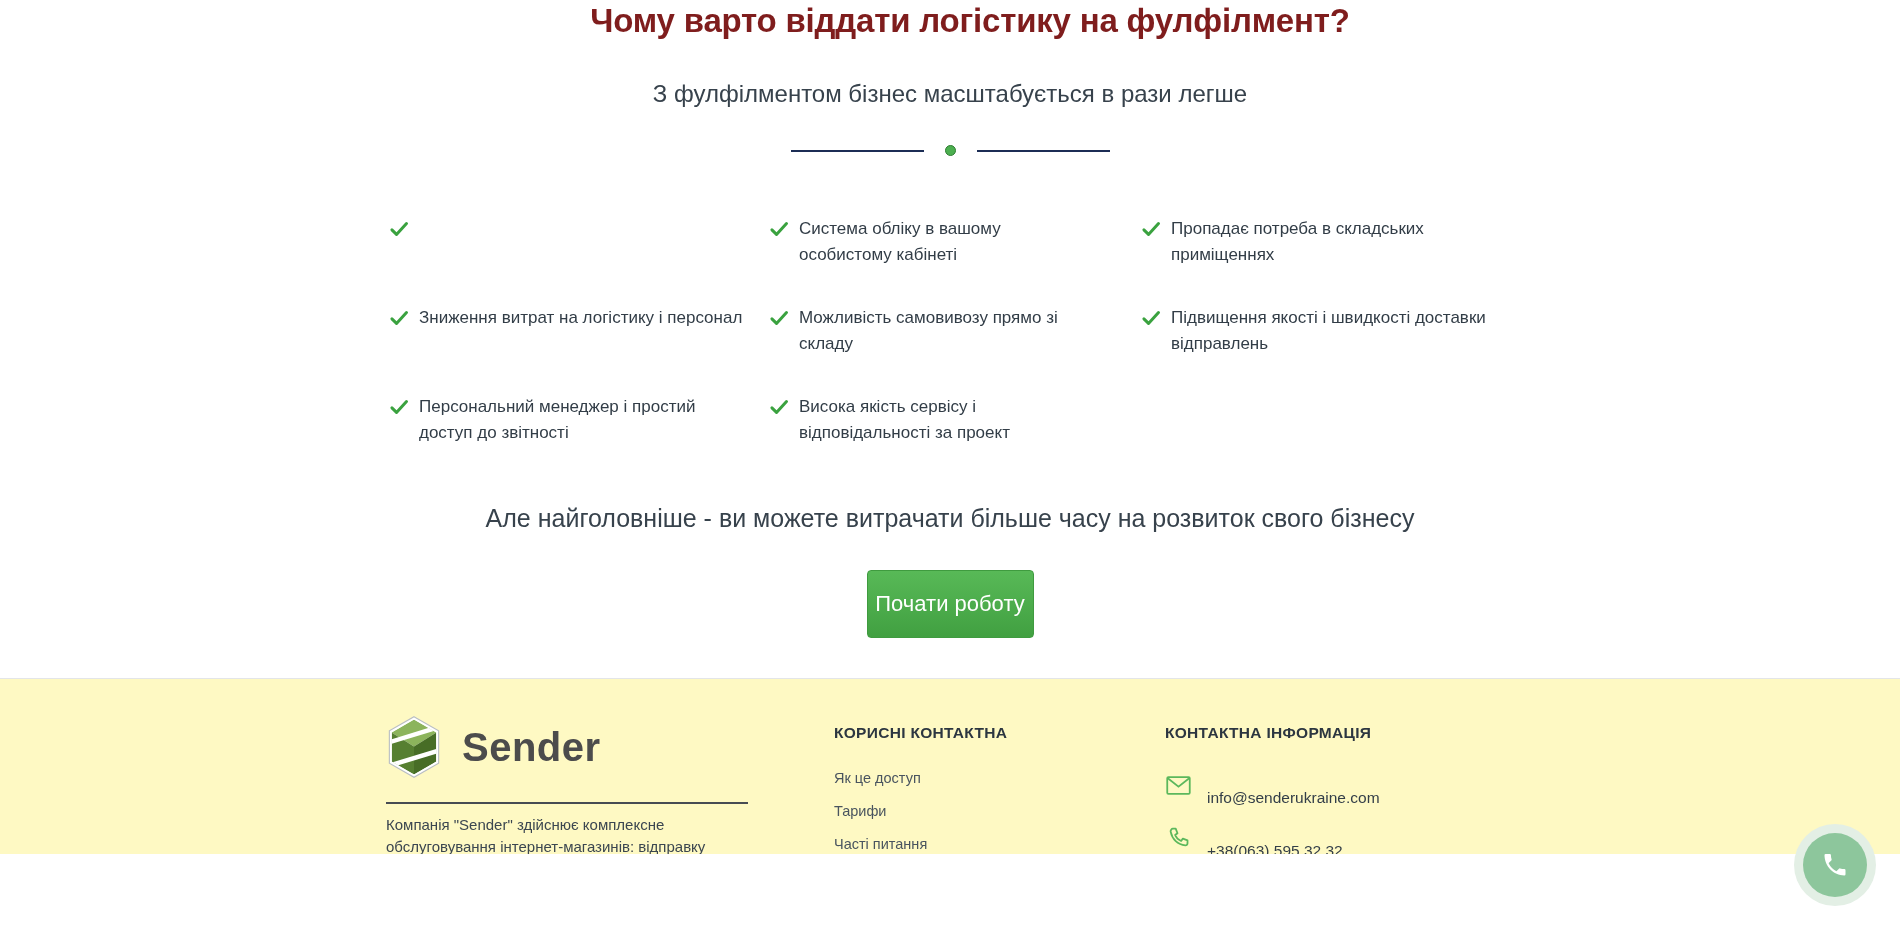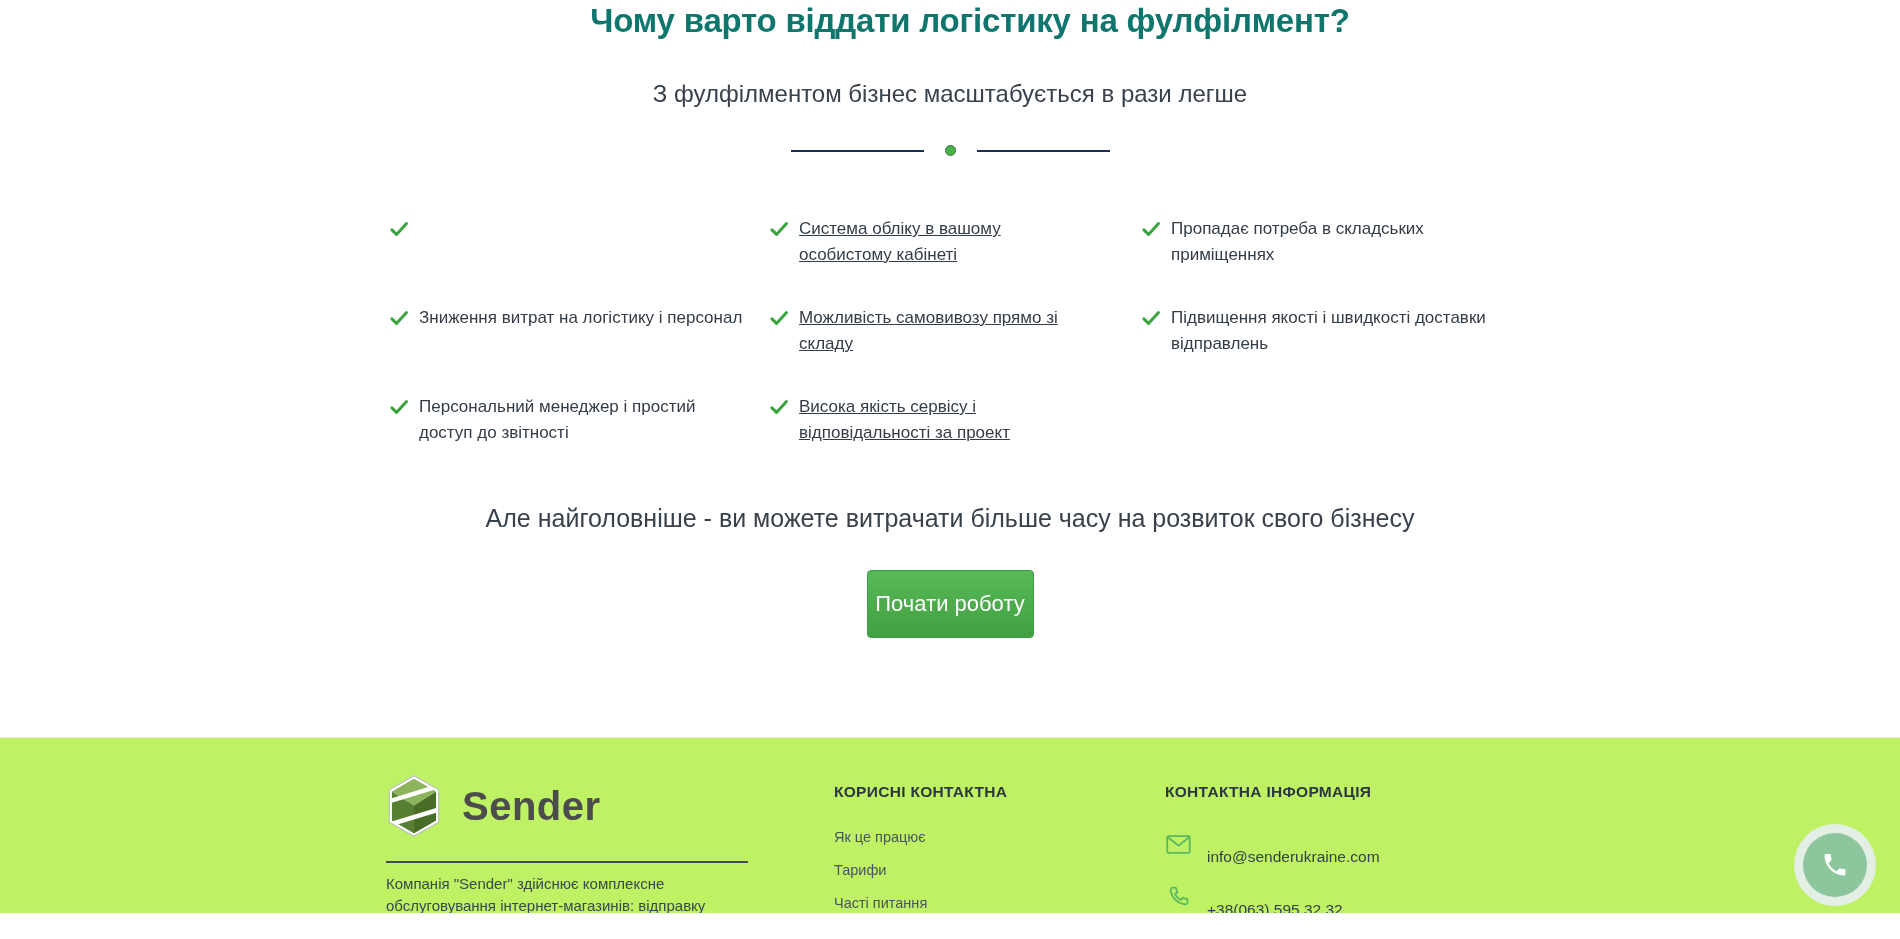--- a/index.html
+++ b/index.html
@@ -1,47 +1,47 @@
 <!DOCTYPE html>
 <html lang="uk"><head>
 <meta charset="utf-8">
 <style>
   * { margin:0; padding:0; box-sizing:border-box; }
   html,body { width:1900px; height:939px; overflow:hidden; background:#ffffff;
               font-family:"Liberation Sans", sans-serif; color:#37424c; }
 
   
   .hero { text-align:center; padding-top:2px; }
-  .hero h2 { font-size:33px; font-weight:700; color:#0f766e; letter-spacing:-0.2px;margin-left:40px; }
+  .hero h2 { font-size:33px; font-weight:700; color:#7f1d1d; letter-spacing:-0.2px;margin-left:40px; }
   .subtitle { font-size:24px; font-weight:400; color:#37424c; margin-top:40px; }
 
   .divider { margin-top:37px; display:flex; align-items:center; justify-content:center; gap:21px; }
   .d-line { width:133px; height:2px; background:#1c2d55; }
   .d-dot  { width:11px; height:11px; border-radius:50%; background:#4caf50; border:1px solid #2e7d32; }
 
   .features { width:1122px; margin:60px auto 0; display:grid;
               grid-template-columns:380px 372px 370px; row-gap:37px;
               text-align:left; }
   .feature { display:flex; align-items:flex-start; }
   .check { width:20px; height:20px; flex:0 0 20px; margin-top:3px; }
   .ftext { font-size:17px; line-height:26px; color:#323d47; margin-left:10px; }
   .features .feature:nth-child(3n+1) .ftext { max-width:325px; }
-  .features .feature:nth-child(3n+2) .ftext { max-width:292px;text-decoration:underline; }
+  .features .feature:nth-child(3n+2) .ftext { max-width:292px; }
   .features .feature:nth-child(3n)   .ftext { max-width:336px; }
 
   .closing { font-size:25px; font-weight:400; color:#37424c; margin-top:58px; }
 
   .cta { display:inline-block; margin-top:37px; width:167px; height:68px;
          background:linear-gradient(#58b957,#41a041); border:1px solid #3f9b3f;
          border-radius:4px; color:#fff; font-size:22px; font-weight:400;
          font-family:"Liberation Sans", sans-serif; cursor:pointer; }
 
   
-  footer { position:absolute; left:0; top:737px; width:1900px; height:176px;
-           background:#bef264; border-top:1px solid #e3e5e8; overflow:hidden; }
+  footer { position:absolute; left:0; top:678px; width:1900px; height:176px;
+           background:#fef9c3; border-top:1px solid #e3e5e8; overflow:hidden; }
   .f-inner { position:relative; width:1128px; height:238px; margin:0 auto; }
 
   .f-left { position:absolute; left:0; top:37px; width:362px; }
   .logo { display:flex; align-items:center; text-decoration:none; cursor:pointer; }
   .logo svg { width:56px; height:62px; }
   .logo-text { font-size:40px; font-weight:700; color:#4c4c4c; margin-left:20px; letter-spacing:0.5px; }
   .hr { height:2px; background:#474c52; width:362px; }
   .hr.hr1 { margin-top:24px; }
   .hr.hr2 { margin-top:9px; }
   .desc { margin-top:10px; width:352px; font-size:15px; line-height:22px; color:#3b4650; }
@@ -164,21 +164,21 @@
         <span class="logo-text">Sender</span>
       </a>
       <div class="hr hr1"></div>
       <p class="desc">Компанія "Sender" здійснює комплексне обслуговування інтернет-магазинів: відправку замовлень, відповідальне зберігання товарів, комплектацію замовлень відповідно до вимог і т.д.</p>
       <div class="hr hr2"></div>
     </div>
 
     <div class="f-col f-links">
       <h4>КОРИСНІ КОНТАКТНА</h4>
       <ul id="footer-links">
-          <li><a>Як це працює</a></li>
+          <li><a>Як це доступ</a></li>
           <li><a>Тарифи</a></li>
           <li><a>Часті питання</a></li>
           <li><a>База знань</a></li>
           <li><a>Контакти</a></li>
         </ul>
     </div>
 
     <div class="f-col f-contacts">
       <h4>КОНТАКТНА ІНФОРМАЦІЯ</h4>
       <div class="contact-rows" id="contact-rows">

